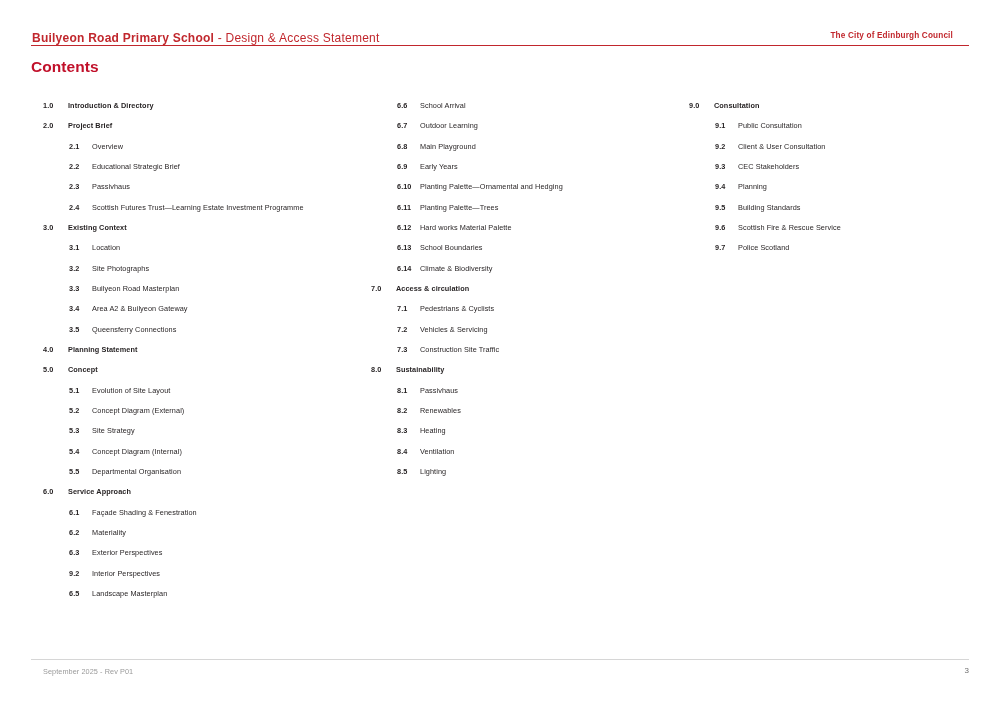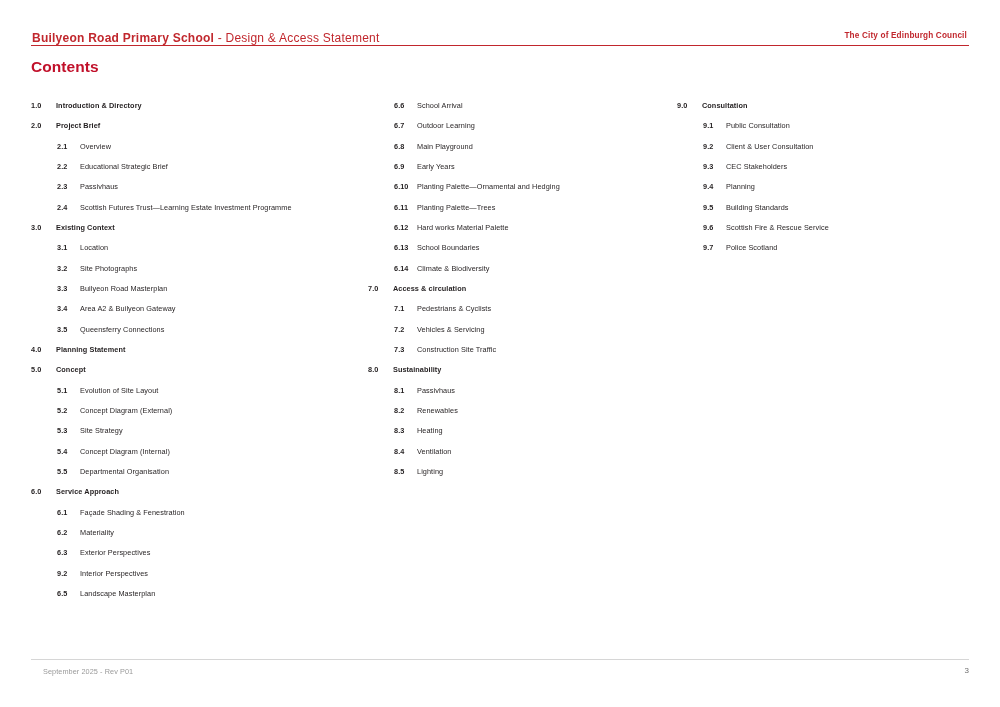--- a/index.html
+++ b/index.html
@@ -40,21 +40,21 @@
     color: #C1272D;
   }
   .hdr-left .doc-name {
     font-weight: bold;
   }
   .hdr-left .doc-sub {
     font-weight: normal;
   }
   .hdr-right {
     position: absolute;
-    right: 2px;
+    right: 16px;
     top: 0;
     white-space: nowrap;
     font-size: 8.2px;
     font-weight: bold;
     letter-spacing: 0.02em;
     color: #C1272D;
   }
   #header-rule {
     position: absolute;
     left: 31px;
@@ -74,28 +74,29 @@
     color: #C1102A;
     letter-spacing: 0.005em;
   }
 
   
   .column {
     position: absolute;
     top: 96px;
   }
   #col-1 { left: 31px;  width: 320px; }
-  #col-2 { left: 368px; width: 320px; }
+  #col-2 { left: 359px; width: 320px; }
   #col-3 { left: 677px; width: 310px; }
 
   .toc-row {
     position: relative;
     height: 20.33px;
     line-height: 20.33px;
     white-space: nowrap;
+    margin-left: 12px;
   }
   .toc-num {
     position: absolute;
     top: 0;
     font-size: 7.3px;
     font-weight: bold;
     color: #231f20;
     letter-spacing: 0.01em;
   }
   .toc-label {

